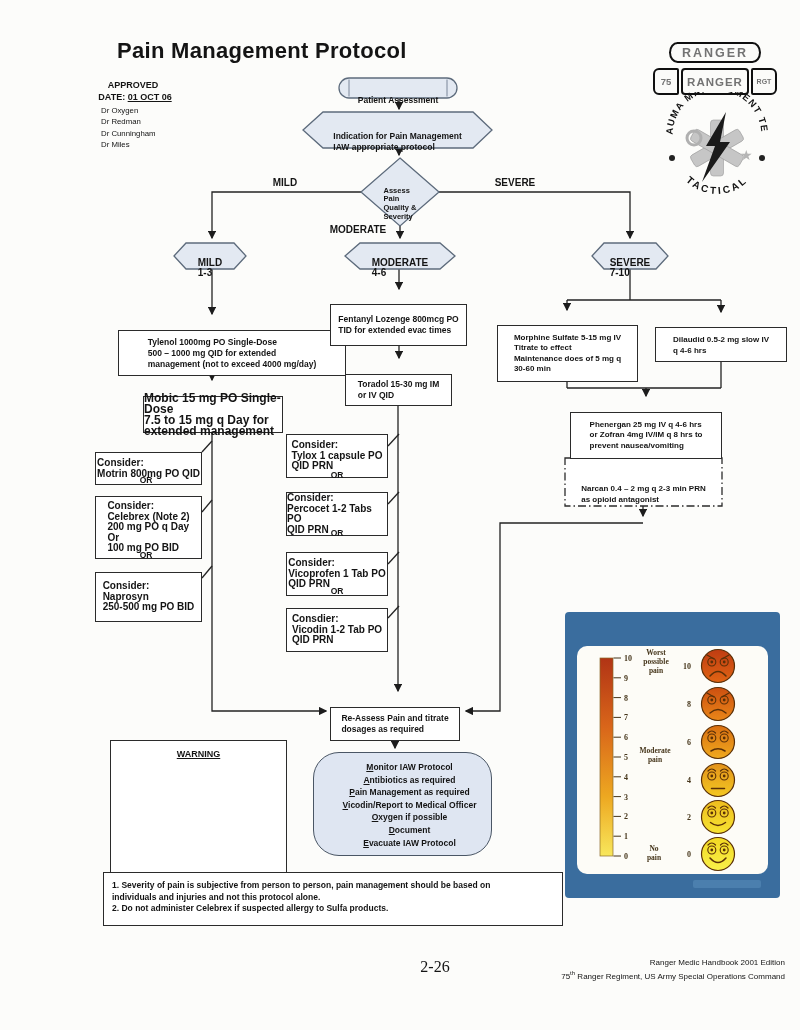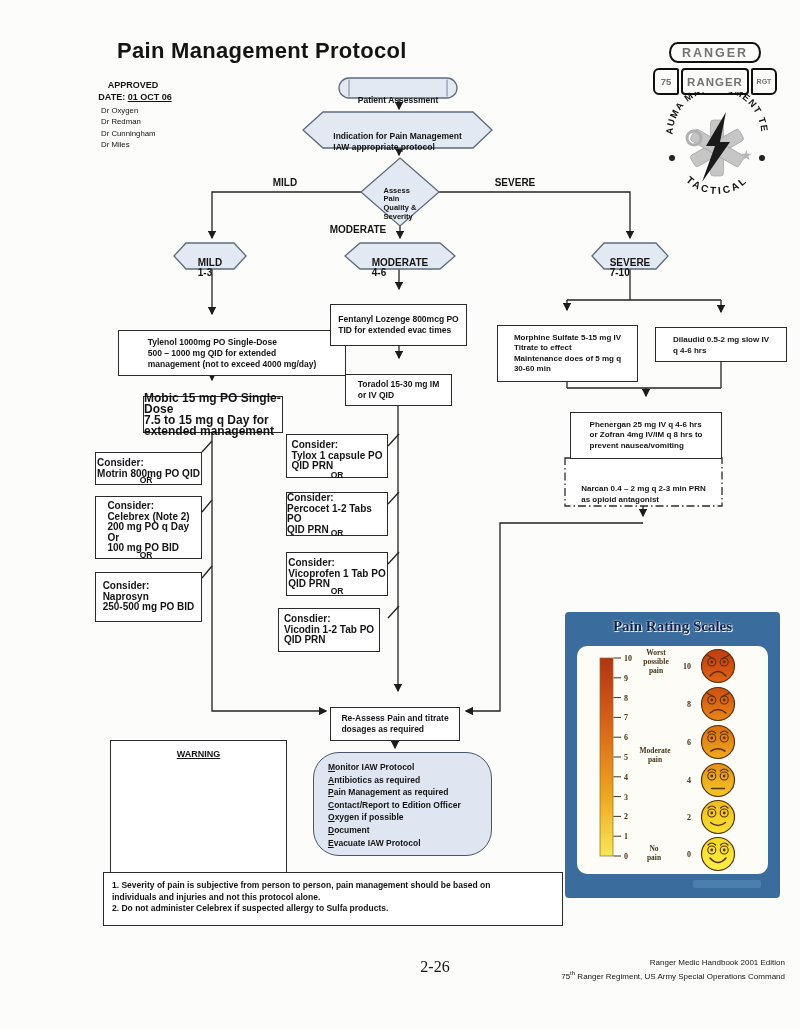--- a/index.html
+++ b/index.html
@@ -13,21 +13,21 @@
   .thick{border-width:1.8px;}
   .ghost{background:transparent;z-index:3;}
   .flowtxt{font-size:8.5px;line-height:11px;font-weight:bold;}
   .small{font-size:10px;line-height:10.5px;font-weight:bold;}
   .orlbl{font-size:8.5px;font-weight:bold;z-index:2;text-align:center;}
   #connectors{position:absolute;left:0;top:0;z-index:1;}
   .ln{stroke:#232323;stroke-width:1.3;fill:none;}
   .shape{fill:#e3e9f2;stroke:#5d6b7c;stroke-width:1.3;}
   .mline{font-size:8.5px;font-weight:bold;line-height:12.6px;}
   .mline::first-letter{text-decoration:underline;}
-  .monitor{background:#dfe6f2;border:1.5px solid #4a5665;border-radius:26px;z-index:2;}
+  .monitor{background:#dfe6f2;border:1.5px solid #4a5665;border-radius:26px;z-index:2;text-align:center;}
   .sertxt{font-family:"Liberation Serif",serif;}
   .panel-lbl{font-family:"Liberation Serif",serif;font-weight:bold;font-size:7.5px;
              line-height:9px;color:#45351a;text-align:center;white-space:pre-line;z-index:4;}
   .tabseg{border:2px solid #101010;background:#fbfbf9;display:flex;align-items:center;
           justify-content:center;font-weight:bold;color:#737373;}
   sup{font-size:6px;}
 </style>
 </head>
 <body>
 
@@ -188,46 +188,45 @@
 QID PRN</div>
 <div class="abs orlbl" style="left:317px;top:470px;width:40px">OR</div>
 <div class="abs ctr box small" style="left:286px;top:480px;width:102px;height:44px">Consider:
 Percocet 1-2 Tabs PO
 QID PRN</div>
 <div class="abs orlbl" style="left:317px;top:528px;width:40px">OR</div>
 <div class="abs ctr box small" style="left:286px;top:540px;width:102px;height:44px">Consider:
 Vicoprofen 1 Tab PO
 QID PRN</div>
 <div class="abs orlbl" style="left:317px;top:586px;width:40px">OR</div>
-<div class="abs ctr box small" style="left:278px;top:596px;width:102px;height:44px">Consdier:
+<div class="abs ctr box small" style="left:286px;top:596px;width:102px;height:44px">Consdier:
 Vicodin 1-2 Tab PO
 QID PRN</div>
 
 <div class="abs ctr box flowtxt" style="left:330px;top:695px;width:130px;height:34px">Re-Assess Pain and titrate
 dosages as required</div>
 <div class="abs monitor" style="left:313px;top:752px;width:179px;height:104px;padding:8px 0 0 14px">
   <div class="mline">Monitor IAW Protocol</div>
   <div class="mline">Antibiotics as required</div>
   <div class="mline">Pain Management as required</div>
-  <div class="mline">Contact/Report to Edition Officer</div>
+  <div class="mline">Vicodin/Report to Medical Officer</div>
   <div class="mline">Oxygen if possible</div>
   <div class="mline">Document</div>
   <div class="mline">Evacuate IAW Protocol</div>
 </div>
 
 <div class="abs box" style="left:110px;top:740px;width:177px;height:142px;border-width:1.5px;padding:8px 8px 0 8px">
   <div class="b" style="font-size:9px;text-align:center;text-decoration:underline;margin-bottom:8px">WARNING</div>
 </div>
 
 <div class="abs box pre b" style="left:103px;top:872px;width:460px;height:54px;padding:7px 8px;font-size:8.5px;line-height:11.5px">1.  Severity of pain is subjective from person to person, pain management should be based on
 individuals and injuries and not this protocol alone.
 2.  Do not administer Celebrex if suspected allergy to Sulfa products.</div>
 
 <div class="abs" style="left:565px;top:612px;width:215px;height:286px;background:#3a6d9e;border-radius:4px;z-index:2">
-  <div class="abs sertxt b" style="left:0;top:6px;width:215px;text-align:center;font-size:15px;color:#10234e;text-shadow:0 0 2px #ffffff,1px 1px 0 #e8eef5">Pain Rating Scales</div>
   <div class="abs" style="left:12px;top:34px;width:191px;height:228px;background:#fdfcf7;border-radius:10px"></div>
   <div class="abs" style="left:128px;top:268px;width:68px;height:8px;background:#4b7fae;border-radius:2px"></div>
 
   <svg class="abs" style="left:0;top:0" width="215" height="286" viewBox="0 0 215 286">
     <defs>
       <linearGradient id="thermo" x1="0" y1="0" x2="0" y2="1">
         <stop offset="0" stop-color="#b13415"></stop>
         <stop offset="0.35" stop-color="#d9661a"></stop>
         <stop offset="0.7" stop-color="#eda821"></stop>
         <stop offset="1" stop-color="#f8e75c"></stop>

